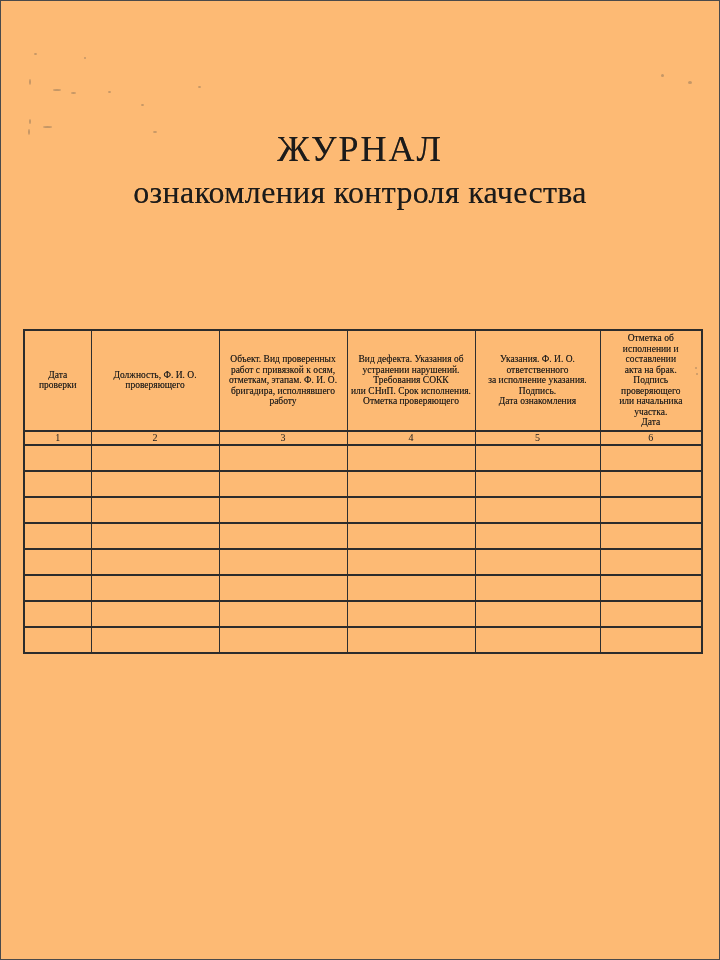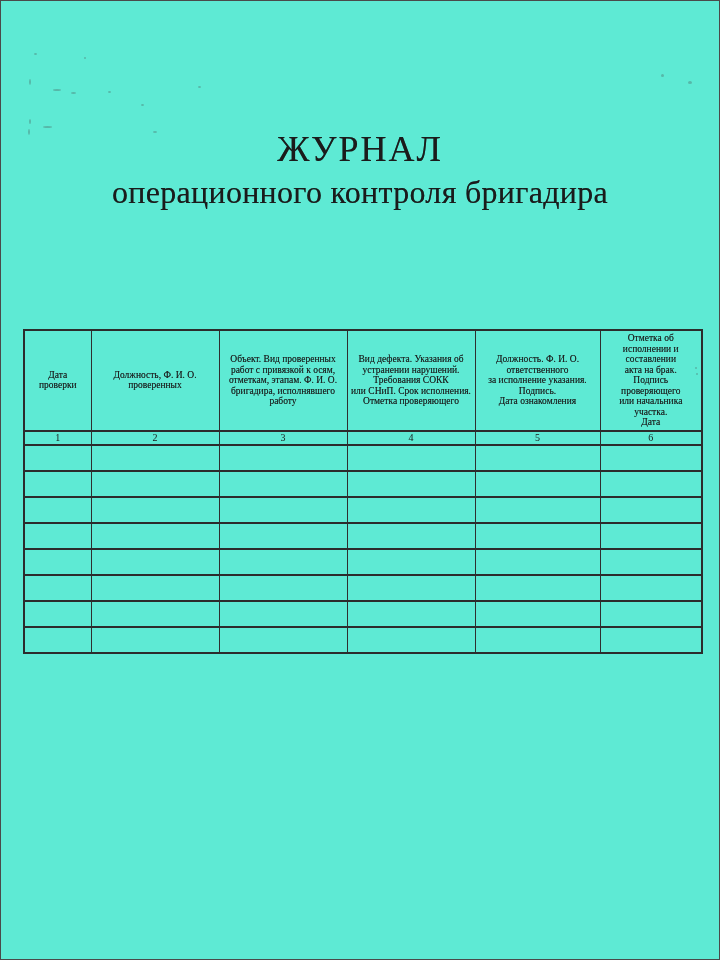--- a/index.html
+++ b/index.html
@@ -1,20 +1,20 @@
 <!DOCTYPE html>
 <html><head>
 <meta charset="utf-8">
 <style>
   html,body{margin:0;padding:0;background:#888;}
   .page{
     position:relative;
     width:720px;height:960px;
     margin:0 auto;
-    background:#5eead4;
+    background:#fdba74;
     border:1px solid #4a4a4a;
     box-sizing:border-box;
     overflow:hidden;
     font-family:"Liberation Serif","DejaVu Serif",serif;
     color:#1b1b1b;
   }
   
   .title-block{
     position:absolute;
     top:128px;left:0;width:100%;
@@ -94,49 +94,49 @@
   <div class="speck" style="left:42px;top:125px;width:9px;height:2px;"></div>
   <div class="speck" style="left:140px;top:103px;width:3px;height:2px;"></div>
   <div class="speck" style="left:152px;top:130px;width:4px;height:2px;"></div>
   <div class="speck" style="left:660px;top:73px;width:3px;height:3px;"></div>
   <div class="speck" style="left:687px;top:80px;width:4px;height:3px;"></div>
   <div class="speck" style="left:694px;top:366px;width:2px;height:2px;"></div>
   <div class="speck" style="left:695px;top:372px;width:2px;height:2px;"></div>
 
   <div class="title-block">
     <div class="title-main">ЖУРНАЛ</div>
-    <div class="title-sub">операционного контроля бригадира</div>
+    <div class="title-sub">ознакомления контроля качества</div>
   </div>
 
   <table class="journal">
     <colgroup>
       <col style="width:67px">
       <col style="width:128px">
       <col style="width:128px">
       <col style="width:128px">
       <col style="width:125px">
       <col style="width:102px">
     </colgroup>
     <thead>
       <tr class="header-row">
         <th>Дата
 проверки</th>
         <th>Должность, Ф. И. О.
-проверенных</th>
+проверяющего</th>
         <th>Объект. Вид проверенных
 работ с привязкой к осям,
 отметкам, этапам. Ф. И. О.
 бригадира, исполнявшего
 работу</th>
         <th>Вид дефекта. Указания об
 устранении нарушений.
 Требования СОКК
 или СНиП. Срок исполнения.
 Отметка проверяющего</th>
-        <th>Должность. Ф. И. О.
+        <th>Указания. Ф. И. О.
 ответственного
 за исполнение указания.
 Подпись.
 Дата ознакомления</th>
         <th>Отметка об
 исполнении и
 составлении
 акта на брак.
 Подпись
 проверяющего

